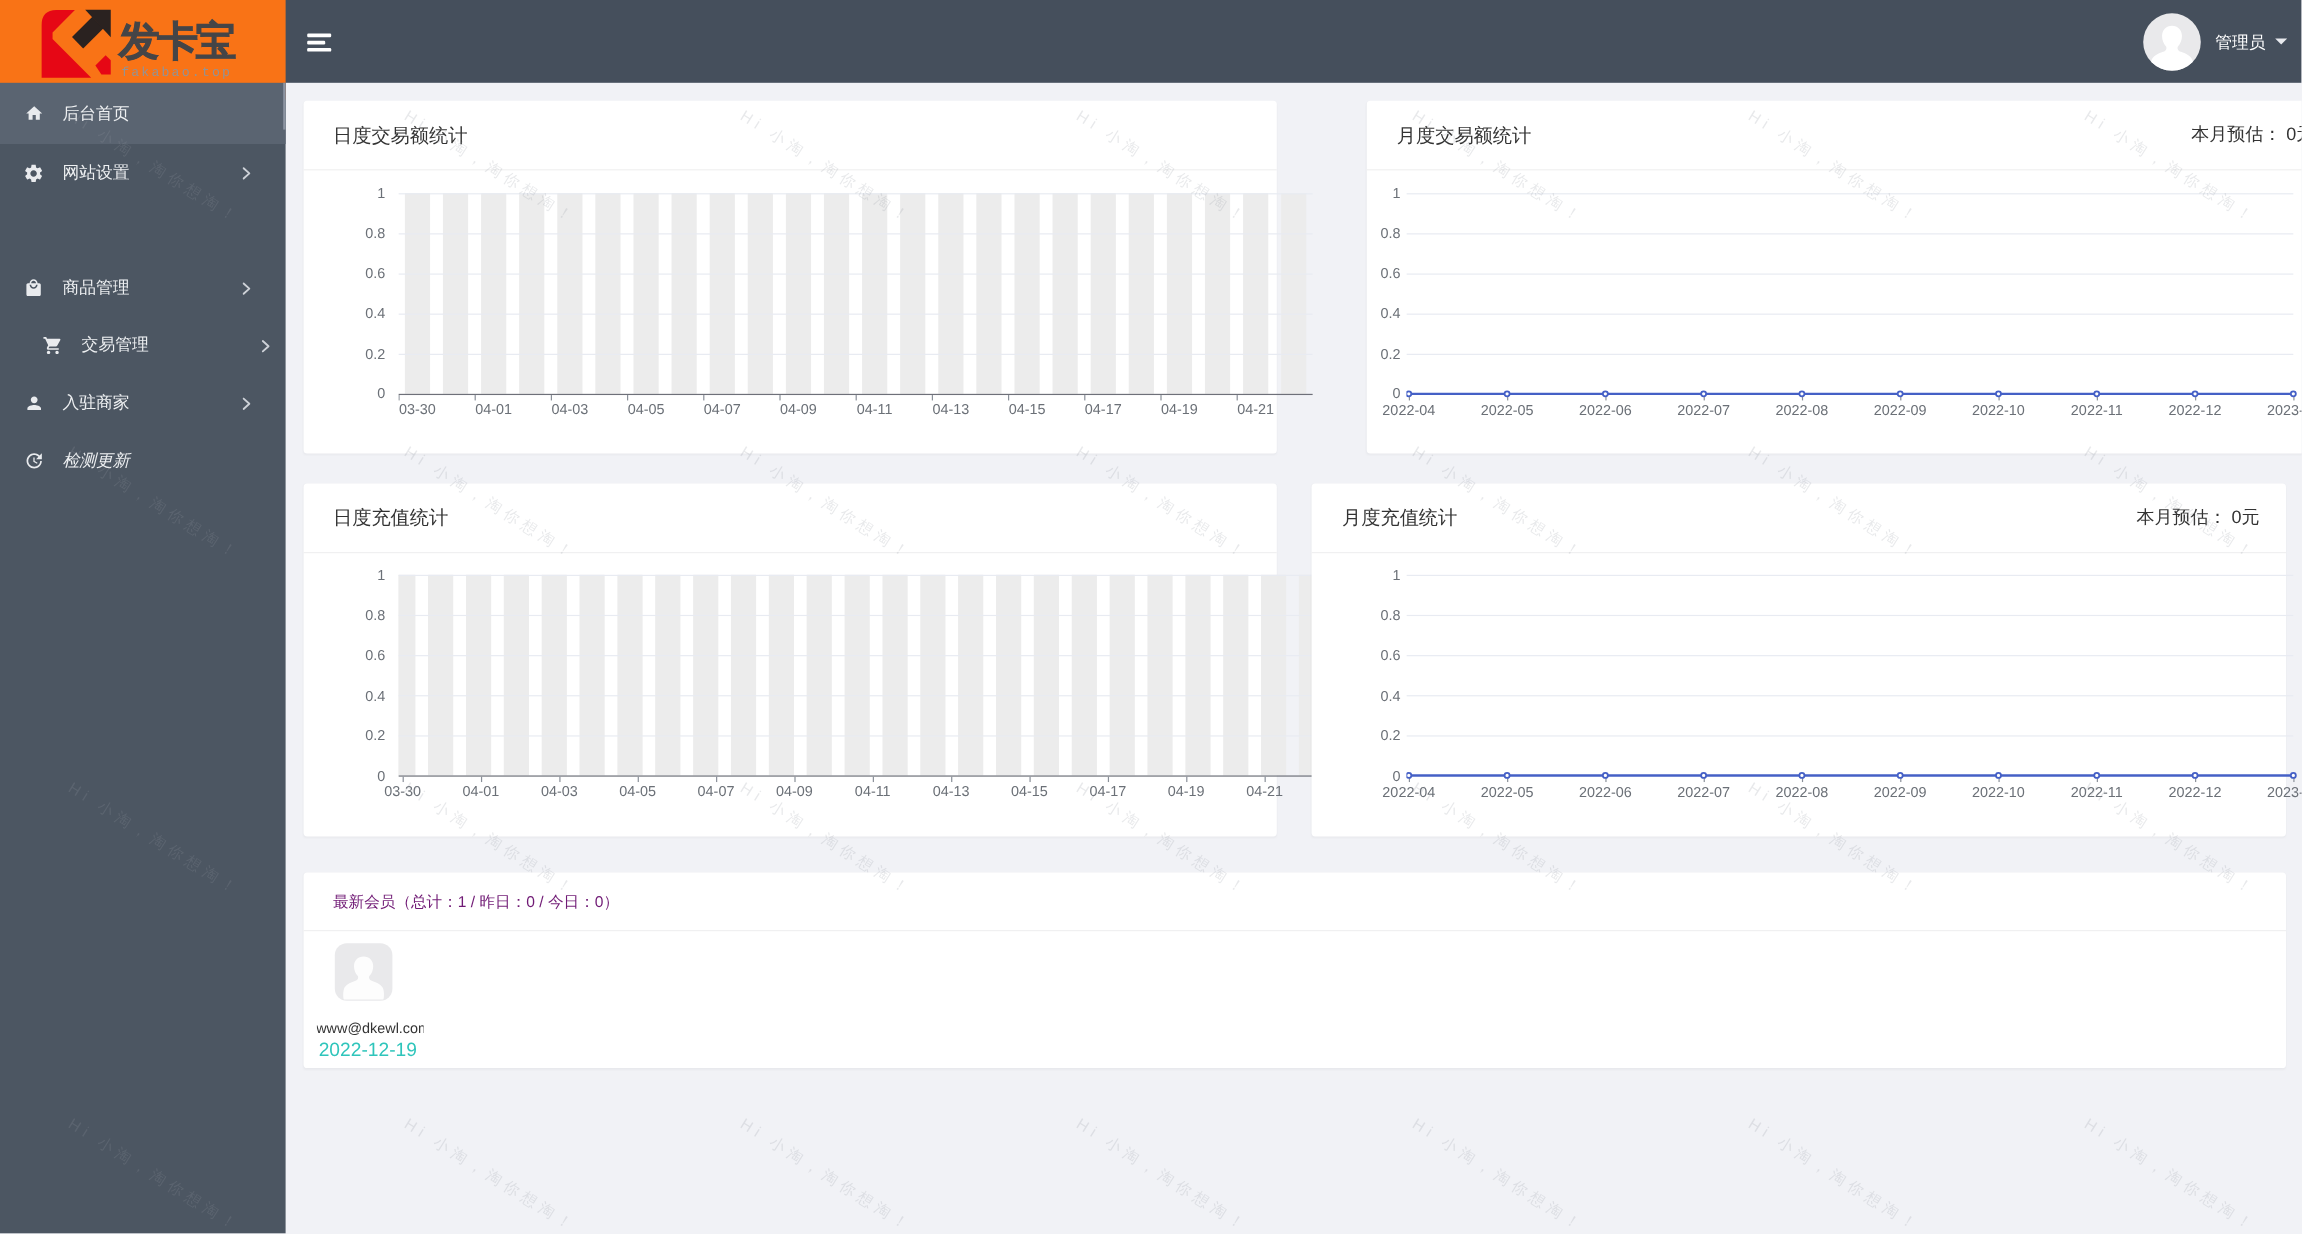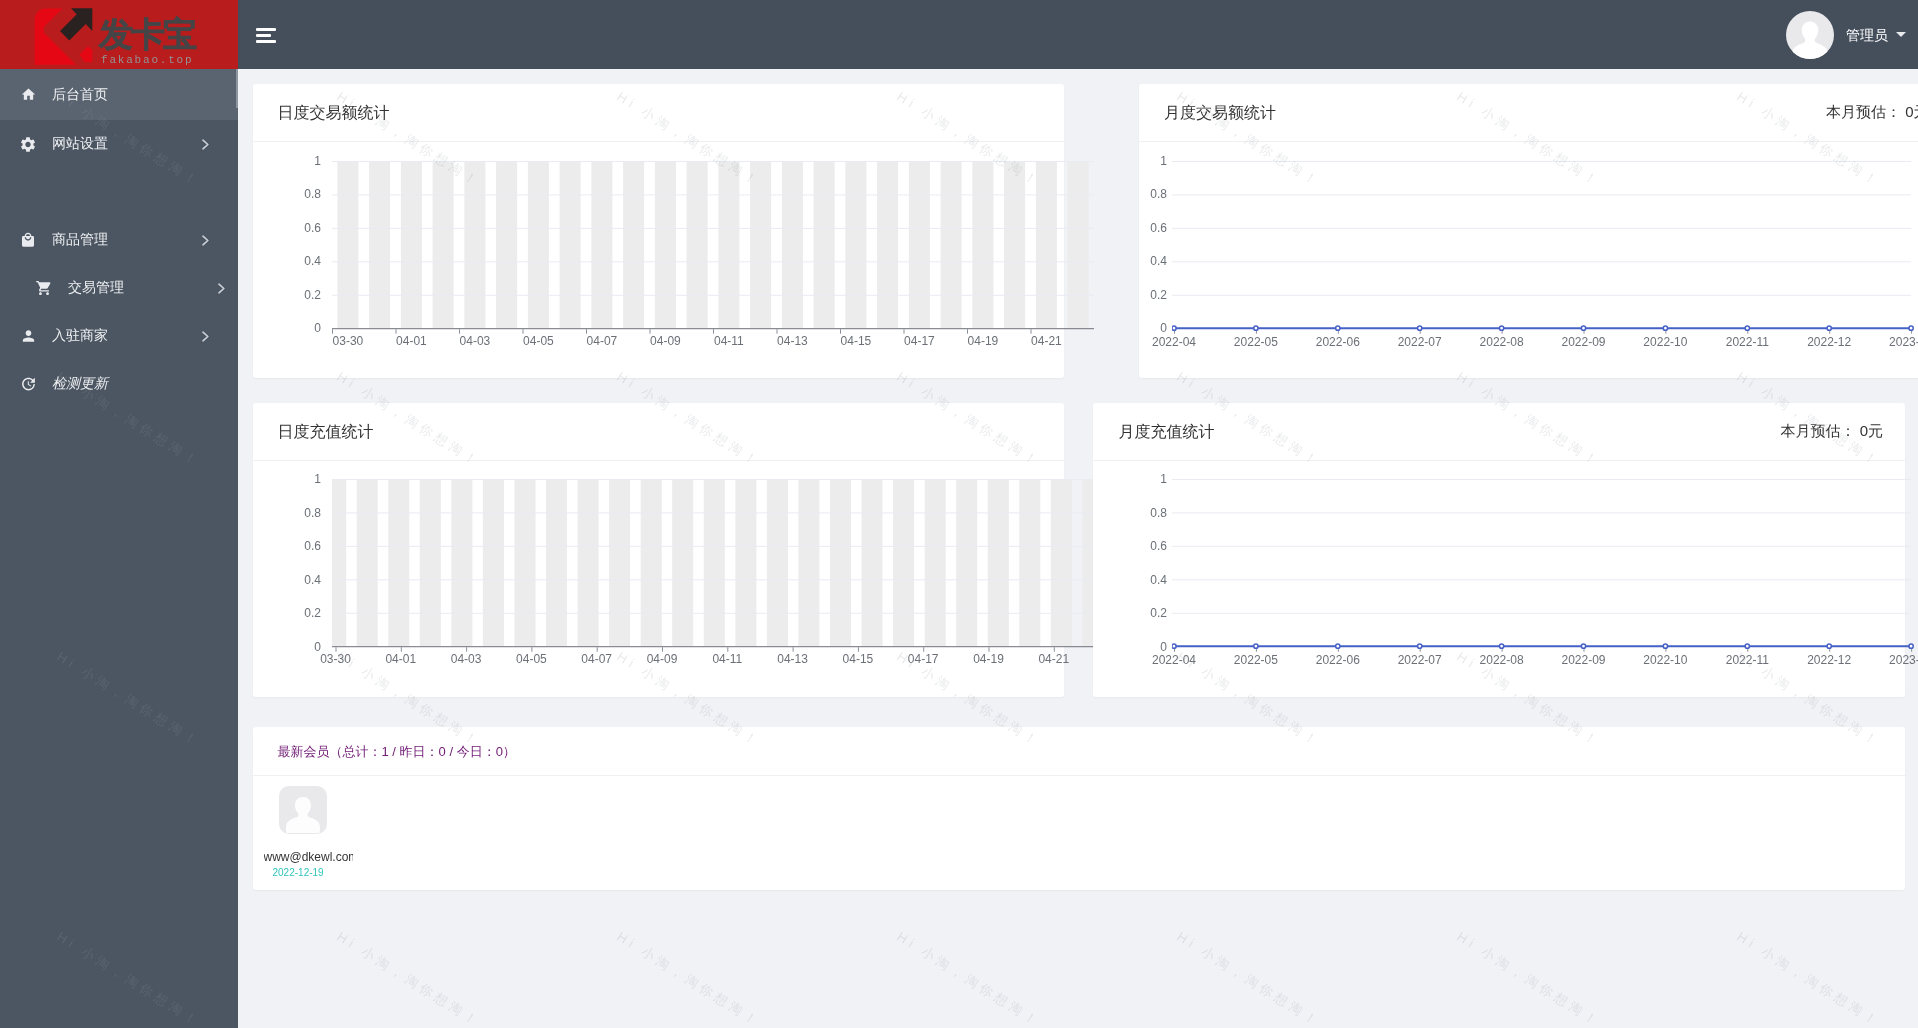--- a/index.html
+++ b/index.html
@@ -258,36 +258,36 @@
   </div>
 <div class="card" style="left:252.5px;top:726.5px;width:1652.1px;height:163.5px;z-index:1;">
 <div style="position:absolute;left:25px;top:16px;font-size:13px;color:#701a75;">最新会员（总计：1 / 昨日：0 / 今日：0）</div>
 <div style="position:absolute;left:0;right:0;top:48px;height:1px;background:#f0f0f1;"></div>
 <div style="position:absolute;left:26.5px;top:59.5px;width:48px;height:48px;border-radius:10px;background:#e9e9eb;overflow:hidden;">
 <svg width="48" height="48" viewBox="0 0 48 48" fill="rgba(255,255,255,0.9)">
         <path d="M24 11c4.8 0 8 3.4 8 8.2 0 3.2-1.3 6.2-3 7.9-.5.5-.6 1.5-.3 2.4.3.9 1.1 1.6 2.5 2.1 4.5 1.5 8.2 3.7 9.2 6.5.9 2.7.7 8.9-.2 8.9H7.8c-.9 0-1.1-6.2-.2-8.9 1-2.8 4.7-5 9.2-6.5 1.4-.5 2.2-1.2 2.5-2.1.3-.9.2-1.9-.3-2.4-1.7-1.7-3-4.7-3-7.9 0-4.8 3.2-8.2 8-8.2z"></path>
       </svg>
 </div>
 <div style="position:absolute;left:11px;top:123.6px;width:89px;overflow:hidden;white-space:nowrap;font-size:12px;color:#333;">www@dkewl.com</div>
-<div style="position:absolute;left:20px;top:140.7px;width:92px;text-align:left;font-size:10px;color:#2fc5bb;">2022-12-19</div>
+<div style="position:absolute;left:8px;top:140.7px;width:92px;text-align:center;font-size:16px;color:#2fc5bb;">2022-12-19</div>
 </div>
 <div class="abs" style="left:0;top:0;width:1918px;height:68.5px;background:#454f5c;z-index:20;">
   <div class="abs" style="left:255.5px;top:27.5px;width:20.5px;height:3px;background:#fff;border-radius:1px;"></div>
   <div class="abs" style="left:255.5px;top:33.7px;width:15.5px;height:3px;background:#fff;border-radius:1px;"></div>
   <div class="abs" style="left:255.5px;top:40px;width:20.5px;height:3px;background:#fff;border-radius:1px;"></div>
   <div class="abs" style="left:1786px;top:11px;width:48px;height:48px;border-radius:50%;background:#e9e9eb;overflow:hidden;">
     <svg width="48" height="48" viewBox="0 0 48 48" fill="#fff">
         <path d="M24 10.5c5 0 8.3 3.6 8.3 8.6 0 3.4-1.4 6.6-3.2 8.4-.5.5-.6 1.6-.3 2.5.3.9 1.2 1.7 2.6 2.2 4.7 1.6 8.6 3.9 9.6 6.8 1 2.9.8 9-.2 9H7.2c-1 0-1.2-6.1-.2-9 1-2.9 4.9-5.2 9.6-6.8 1.4-.5 2.3-1.3 2.6-2.2.3-.9.2-2-.3-2.5-1.8-1.8-3.2-5-3.2-8.4 0-5 3.3-8.6 8.3-8.6z"></path>
       </svg>
   </div>
   <div class="abs" style="left:1846px;top:27px;font-size:14px;color:#fff;">管理员</div>
   <div class="abs" style="left:1896px;top:32px;width:0;height:0;border-left:5px solid transparent;border-right:5px solid transparent;border-top:5.5px solid #e8eaee;"></div>
 </div>
 <div class="abs" style="left:0;top:0;width:238px;height:1028px;background:#4c5662;z-index:30;">
-    <div class="abs" style="left:0;top:0;width:238px;height:83px;background:#b91c1c;">
+    <div class="abs" style="left:0;top:0;width:238px;height:83px;background:#f97316;">
 <svg width="238" height="69" viewBox="0 0 238 69">
  <path d="M34.7 64.7 L34.7 21 Q34.7 8.4 47 8.4 L62.4 8.4 L43.8 27 L43.8 32.5 L76 64.7 Z" fill="#e60715"></path>
  <path d="M79.5 54.5 L88 46 L92.3 50.3 L92.3 62 L84.5 62 Z" fill="#e60715"></path>
  <g fill="#2a2220">
   <path d="M60 30.9 L76.97 13.93 L86.27 23.53 L69.3 40.5 Z"></path>
   <path d="M71 8.2 L92.3 8.2 L92.3 31 Z"></path>
  </g>
  <text x="99" y="46" font-size="34" font-weight="bold" fill="#454547" stroke="#454547" stroke-width="0.7" font-family="Liberation Sans" letter-spacing="-2">发卡宝</text>
  <text x="101" y="63" font-size="11" fill="#939395" font-family="Liberation Mono" letter-spacing="1.8">fakabao.top</text>
 </svg>

